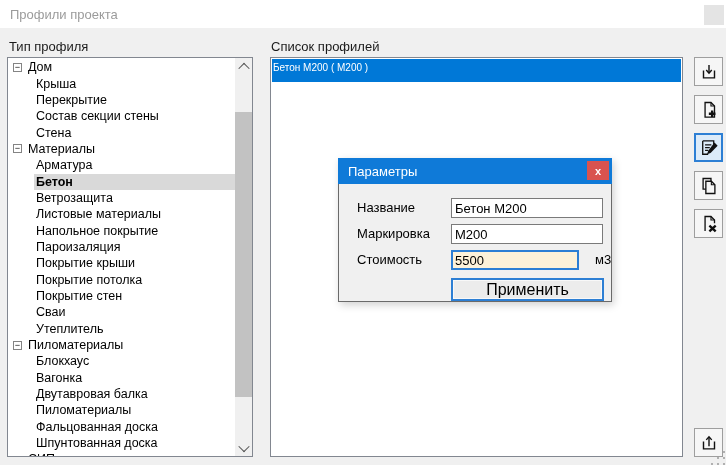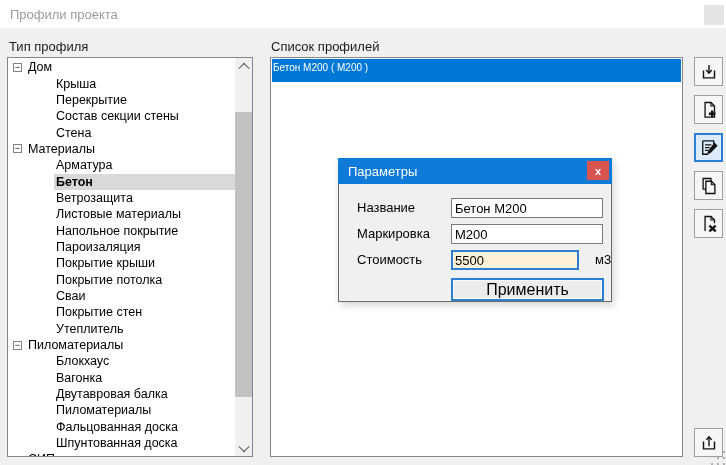--- a/index.html
+++ b/index.html
@@ -14,21 +14,21 @@
   .list-label-hdr{left:271px;}
 
   .tree{position:absolute;left:7px;top:57px;width:246px;height:400px;background:#fff;
         border:1px solid #828790;box-sizing:border-box;overflow:hidden;}
   .tree-items{position:absolute;left:0;top:1px;right:17px;bottom:0;overflow:hidden;}
   .tree-row{height:16.35px;display:flex;align-items:center;font-size:12.5px;white-space:nowrap;}
   .expander{margin-left:5px;width:9px;height:9px;box-sizing:border-box;border:1px solid #848484;
             background:#fff;display:flex;align-items:center;justify-content:center;
             font-size:9px;line-height:7px;color:#000;flex:0 0 auto;}
   .tree-item-label{margin-left:4px;flex:1;padding:1px 2px;}
-  .tree-item-label.child{margin-left:46px;}
+  .tree-item-label.child{margin-left:26px;}
   .tree-row.sel .tree-item-label{background:#d9d9d9;font-weight:bold;}
 
   .scrollbar{position:absolute;top:0;right:0;width:17px;height:100%;background:#f0f0f0;}
   .sb-btn{position:absolute;left:0;width:17px;height:17px;background:#f0f0f0;
           display:flex;align-items:center;justify-content:center;}
   .sb-btn.up{top:0;} .sb-btn.down{bottom:0;}
   .chev{width:7px;height:7px;border-left:1.6px solid #505050;border-top:1.6px solid #505050;}
   .chev.up{transform:rotate(45deg) translate(1px,1px);}
   .chev.down{transform:rotate(225deg) translate(1px,1px);}
   .sb-thumb{position:absolute;left:0;top:54px;width:17px;height:285px;background:#c2c2c2;}
@@ -116,24 +116,24 @@
         <div class="tree-row">
           <span class="tree-item-label child">Пароизаляция</span>
         </div>
         <div class="tree-row">
           <span class="tree-item-label child">Покрытие крыши</span>
         </div>
         <div class="tree-row">
           <span class="tree-item-label child">Покрытие потолка</span>
         </div>
         <div class="tree-row">
+          <span class="tree-item-label child">Покрытие стен</span>
+        </div>
+        <div class="tree-row">
           <span class="tree-item-label child">Сваи</span>
-        </div>
-        <div class="tree-row">
-          <span class="tree-item-label child">Покрытие стен</span>
         </div>
         <div class="tree-row">
           <span class="tree-item-label child">Утеплитель</span>
         </div>
         <div class="tree-row">
           <span class="expander">−</span>
           <span class="tree-item-label">Пиломатериалы</span>
         </div>
         <div class="tree-row">
           <span class="tree-item-label child">Блокхаус</span>

